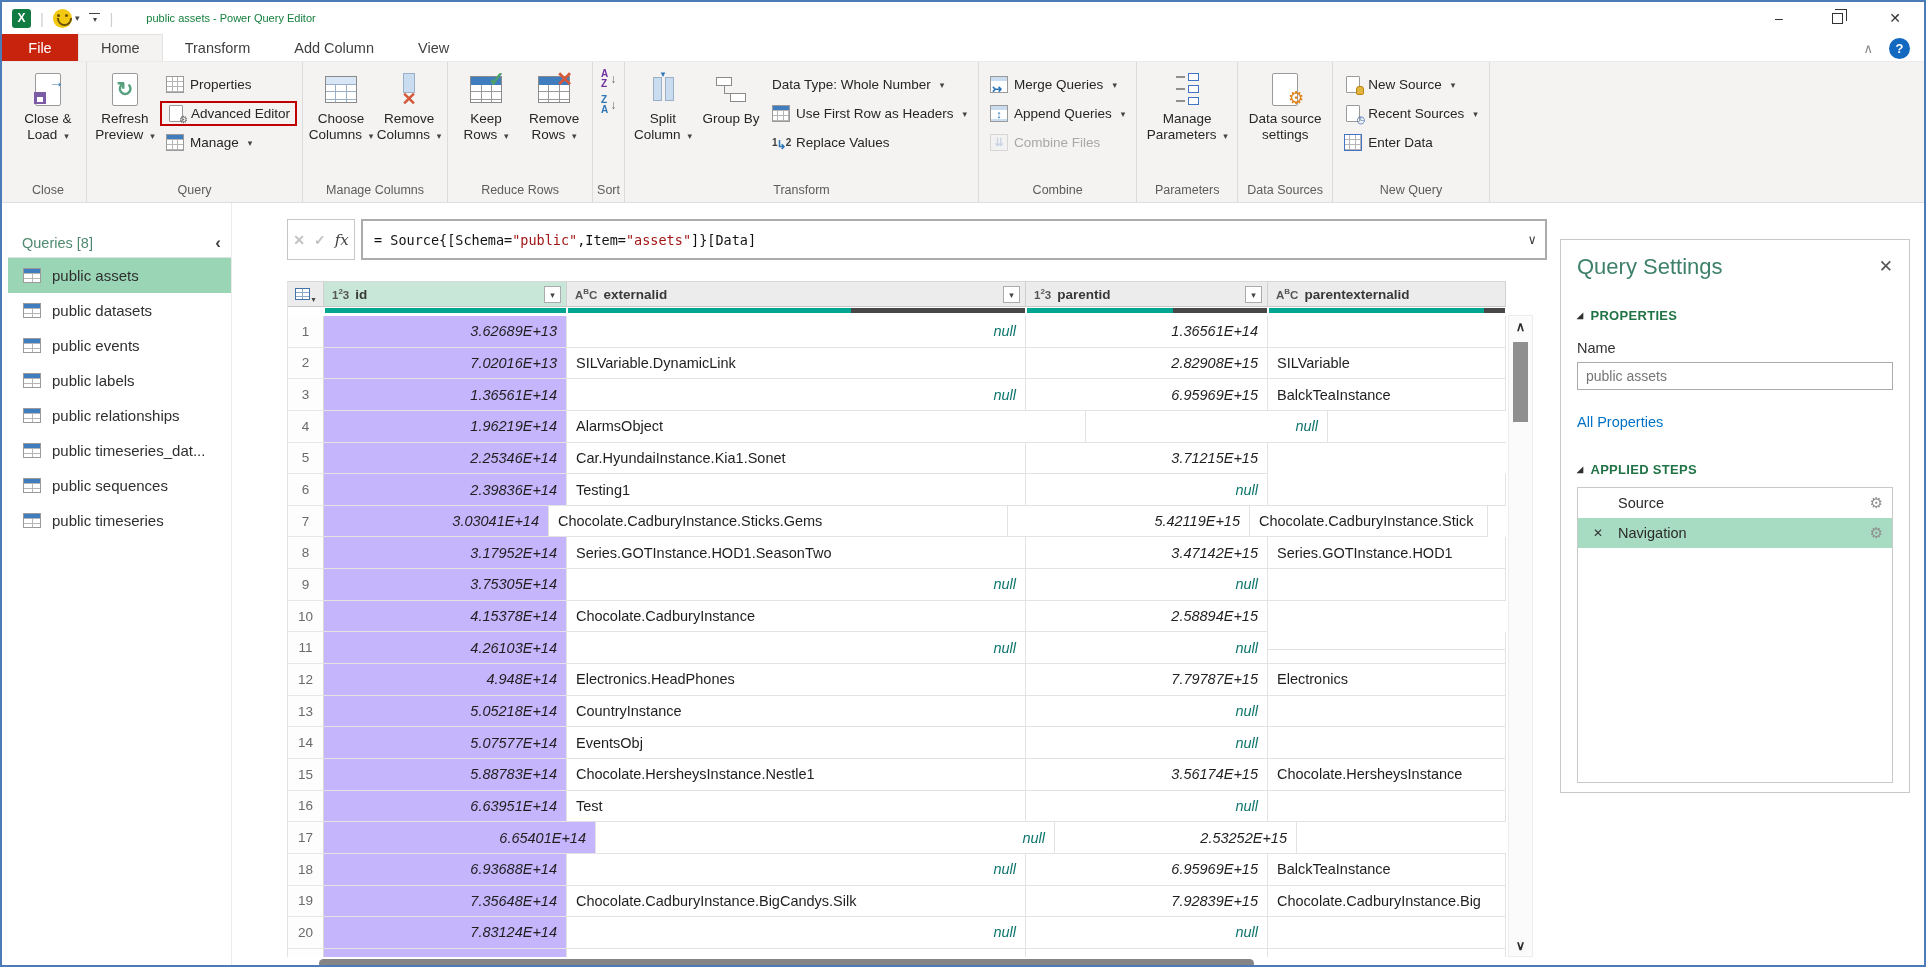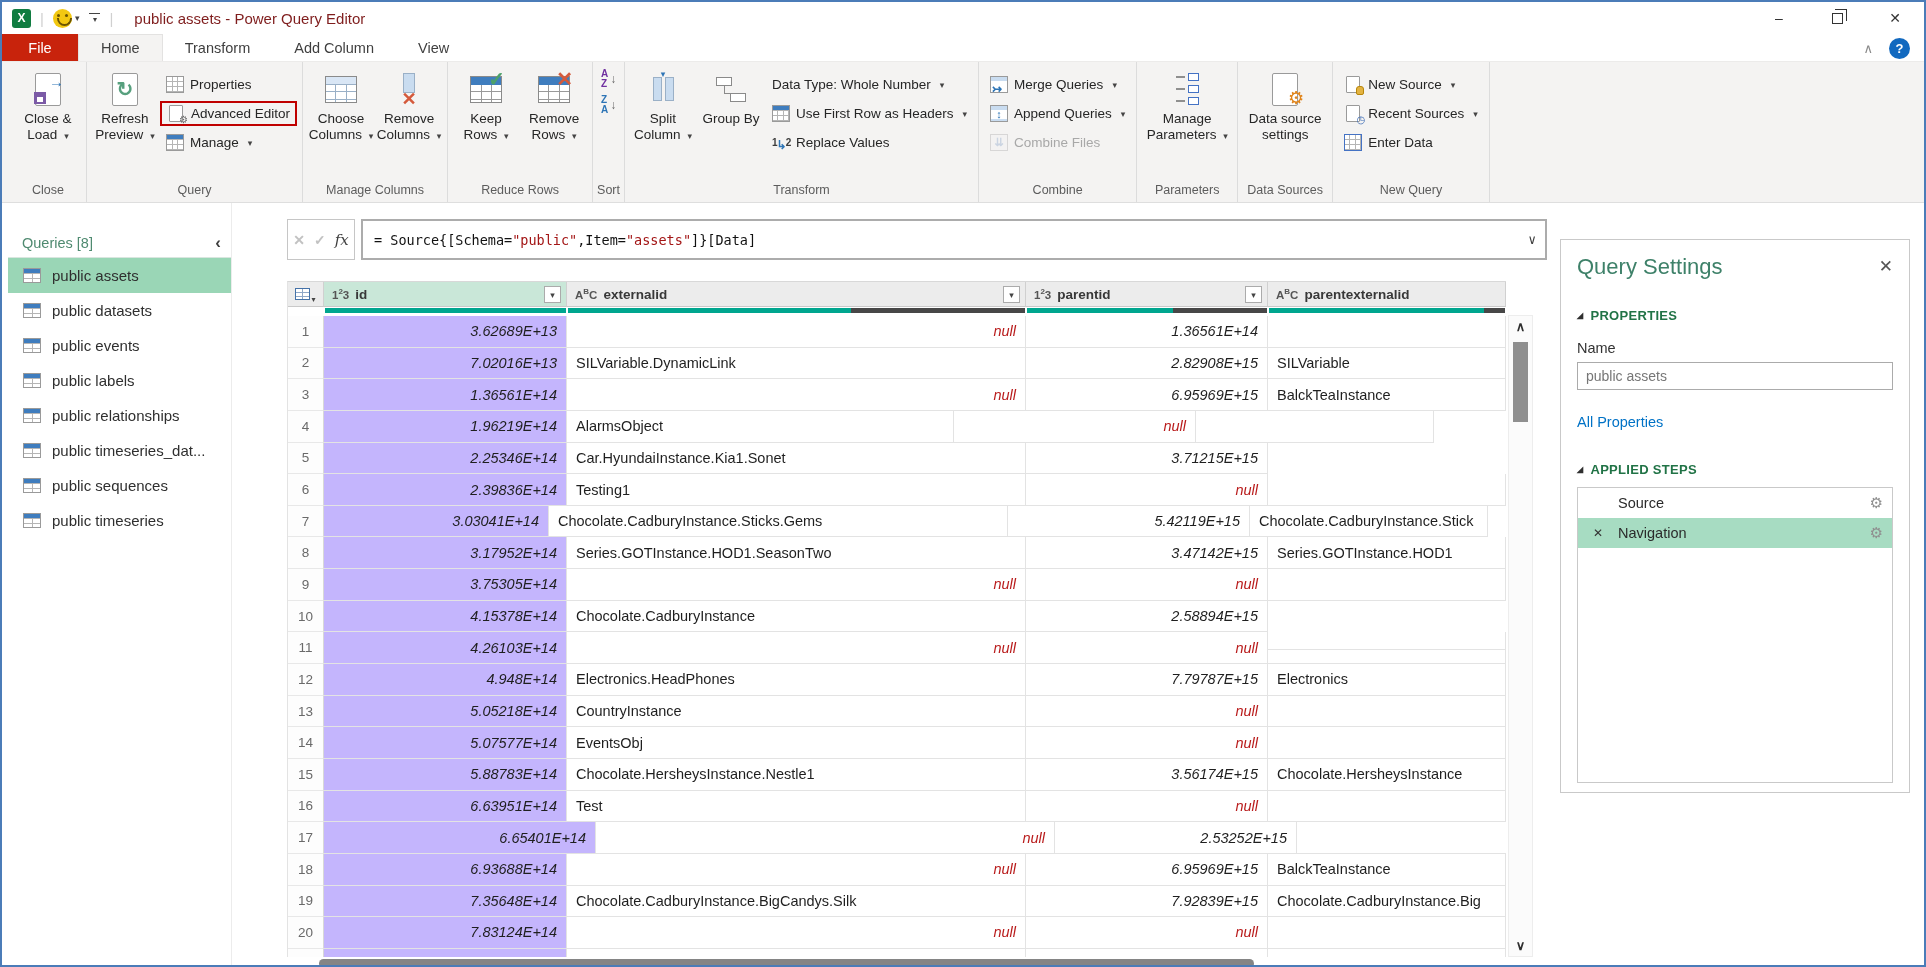--- a/index.html
+++ b/index.html
@@ -11,21 +11,21 @@
   .titlebar { height:32px; display:flex; align-items:center; padding-left:10px; background:#fff; }
   .xl-icon { width:19px; height:19px; background:#107C41; border-radius:3px; color:#fff; font-weight:bold; font-size:12px; display:flex; align-items:center; justify-content:center; }
   .tb-sep { color:#d0d0d0; margin:0 9px; font-size:15px; }
   .smiley { width:19px; height:19px; border-radius:50%; background:#F2C811; position:relative; }
   .smiley::before { content:""; position:absolute; left:4px; top:5px; width:3px; height:3px; border-radius:50%; background:#6b5400; box-shadow:8px 0 0 #6b5400; }
   .smiley::after { content:""; position:absolute; left:4px; top:9px; width:11px; height:6px; border:2px solid #6b5400; border-top:none; border-radius:0 0 10px 10px; }
   .dd { font-size:9px; color:#444; margin-left:3px; }
   .qat-ico { display:inline-flex; flex-direction:column; align-items:center; margin-left:10px; }
   .qat-ico i { width:11px; height:0; border-top:1.6px solid #444; margin-bottom:1px; }
   .qat-ico span { font-size:8px; color:#444; font-style:normal; }
-  .tb-title { margin-left:12px; font-size:15px; color:#7f1d1d; }
+  .tb-title { margin-left:24px; font-size:11px; color:#15803d; }
   .win-ctrl { margin-left:auto; display:flex; height:32px; }
   .win-btn { width:58px; display:flex; align-items:center; justify-content:center; color:#333; font-size:14px; }
   .restore-ico { width:11px; height:11px; border:1.2px solid #333; position:relative; background:#fff; }
   .restore-ico::before { content:""; position:absolute; left:2px; top:-5px; width:11px; height:11px; border:1.2px solid #333; border-left:none; border-bottom:none; }
 
   
   .tabrow { height:28px; display:flex; align-items:stretch; background:#fff; position:relative; border-bottom:1px solid #ECEBEA; }
   .tab { padding:0 22px; display:flex; align-items:center; font-size:14.5px; color:#3f3f3f; }
   .tab.file { background:#C8230C; color:#fff; min-width:76px; justify-content:center; }
   .tab.active { background:#F4F3F2; border:1px solid #E3E2E1; border-bottom:none; }
@@ -142,21 +142,21 @@
   .qgut { width:36px; flex:none; }
   .qcell { flex:none; padding:1px 1px 3px 1px; }
   .qbar { height:5px; background:#474747; position:relative; }
   .qbar i { position:absolute; left:0; top:0; bottom:0; background:#00A68F; display:block; }
   .gbody { position:relative; }
   .trow { display:flex; height:31.65px; }
   .gut { width:36px; flex:none; display:flex; align-items:center; justify-content:center; color:#6a6a6a; font-size:13.5px; border-right:1px solid #D8D8D8; border-bottom:1px solid #E8E8E8; background:#FDFDFD; }
   .cell { flex:none; display:flex; align-items:center; padding:0 9px; font-size:14.5px; color:#1F1F1F; border-right:1px solid #E3E3E3; border-bottom:1px solid #E3E3E3; white-space:nowrap; overflow:hidden; }
   .cell.csel { background:#c4b5fd; }
   .c-num { justify-content:flex-end; font-style:italic; }
-  .c-null { justify-content:flex-end; font-style:italic; color:#b91c1c; }
+  .c-null { justify-content:flex-end; font-style:italic; color:#0f766e; }
 
   
   .vscroll { position:absolute; left:1506px; top:112px; width:25px; height:642px; background:#FBFBFB; border:1px solid #EDEDED; }
   .vs-up, .vs-down { position:absolute; left:0; right:0; text-align:center; color:#2f2f2f; font-size:13px; font-weight:bold; }
   .vs-up { top:3px; } .vs-down { bottom:3px; }
   .vs-thumb { position:absolute; left:4px; width:15px; top:26px; height:80px; background:#8F8F8F; }
   .hscroll { position:absolute; left:285px; top:755px; width:1219px; height:11px; }
   .hs-thumb { position:absolute; left:32px; width:935px; top:1px; height:9px; background:#858585; border-radius:5px; }
 
   
@@ -579,21 +579,21 @@
           <div class="trow">
             <div class="gut">3</div>
             <div class="cell csel c-num" style="width: 243px;">1.36561E+14</div>
             <div class="cell c-null" style="width: 459px;">null</div>
             <div class="cell c-num" style="width: 242px;">6.95969E+15</div>
             <div class="cell" style="width: 238px;">BalckTeaInstance</div>
           </div>
           <div class="trow">
             <div class="gut">4</div>
             <div class="cell csel c-num" style="width: 243px;">1.96219E+14</div>
-            <div class="cell" style="width: 387px;">AlarmsObject</div>
+            <div class="cell" style="width: 519px;">AlarmsObject</div>
             <div class="cell c-null" style="width: 242px;">null</div>
             <div class="cell" style="width: 238px;"></div>
           </div>
           <div class="trow">
             <div class="gut">5</div>
             <div class="cell csel c-num" style="width: 243px;">2.25346E+14</div>
             <div class="cell" style="width: 459px;">Car.HyundaiInstance.Kia1.Sonet</div>
             <div class="cell c-num" style="width: 242px;">3.71215E+15</div>
           </div>
           <div class="trow">

